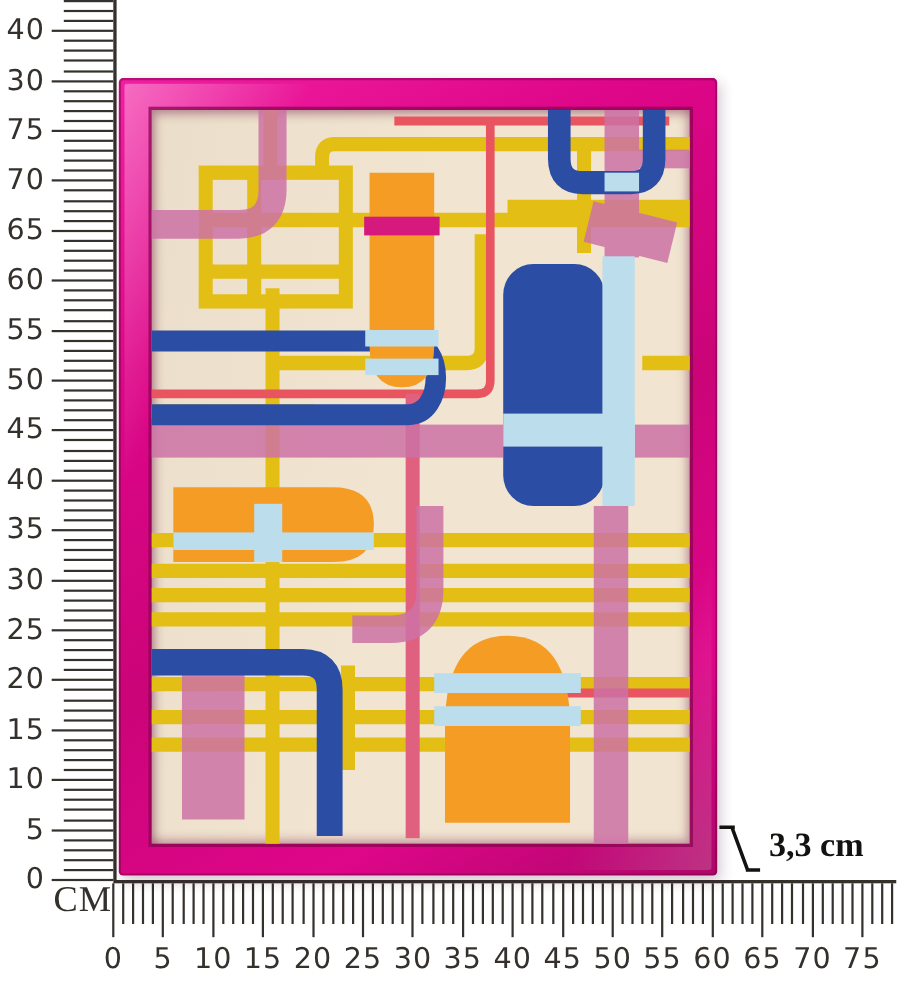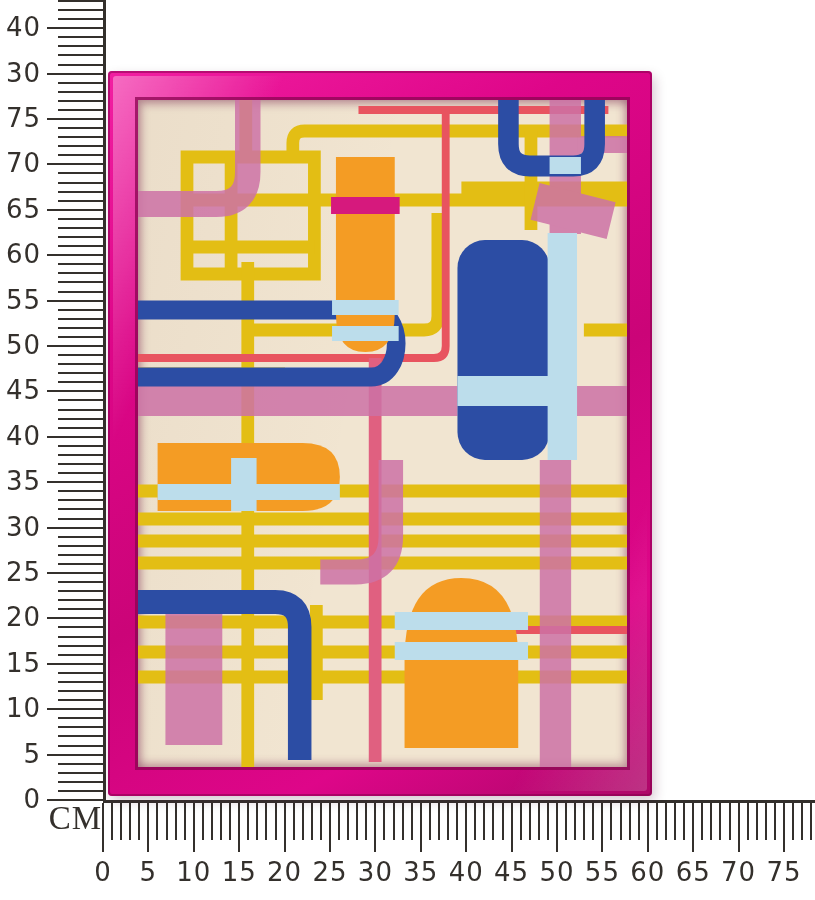--- a/index.html
+++ b/index.html
@@ -332,14 +332,20 @@
           <rect class="fl" x="262" y="542" width="136" height="18"></rect>
         </g>
 
         <g>
           <rect class="fp" x="197" y="97" width="70" height="17"></rect>
         </g>
       </svg>
     </div>
   </div>
 
+  <div class="depth">
+    <svg width="40" height="46" viewBox="0 0 40 46">
+      <path d="M2,3 H16 M13,2 L28,43 M26,42 H39" stroke="#141210" stroke-width="3.2" fill="none"></path>
+    </svg>
+    <span>3,3 cm</span>
+  </div>
 
 </div>
 
 </body></html>

